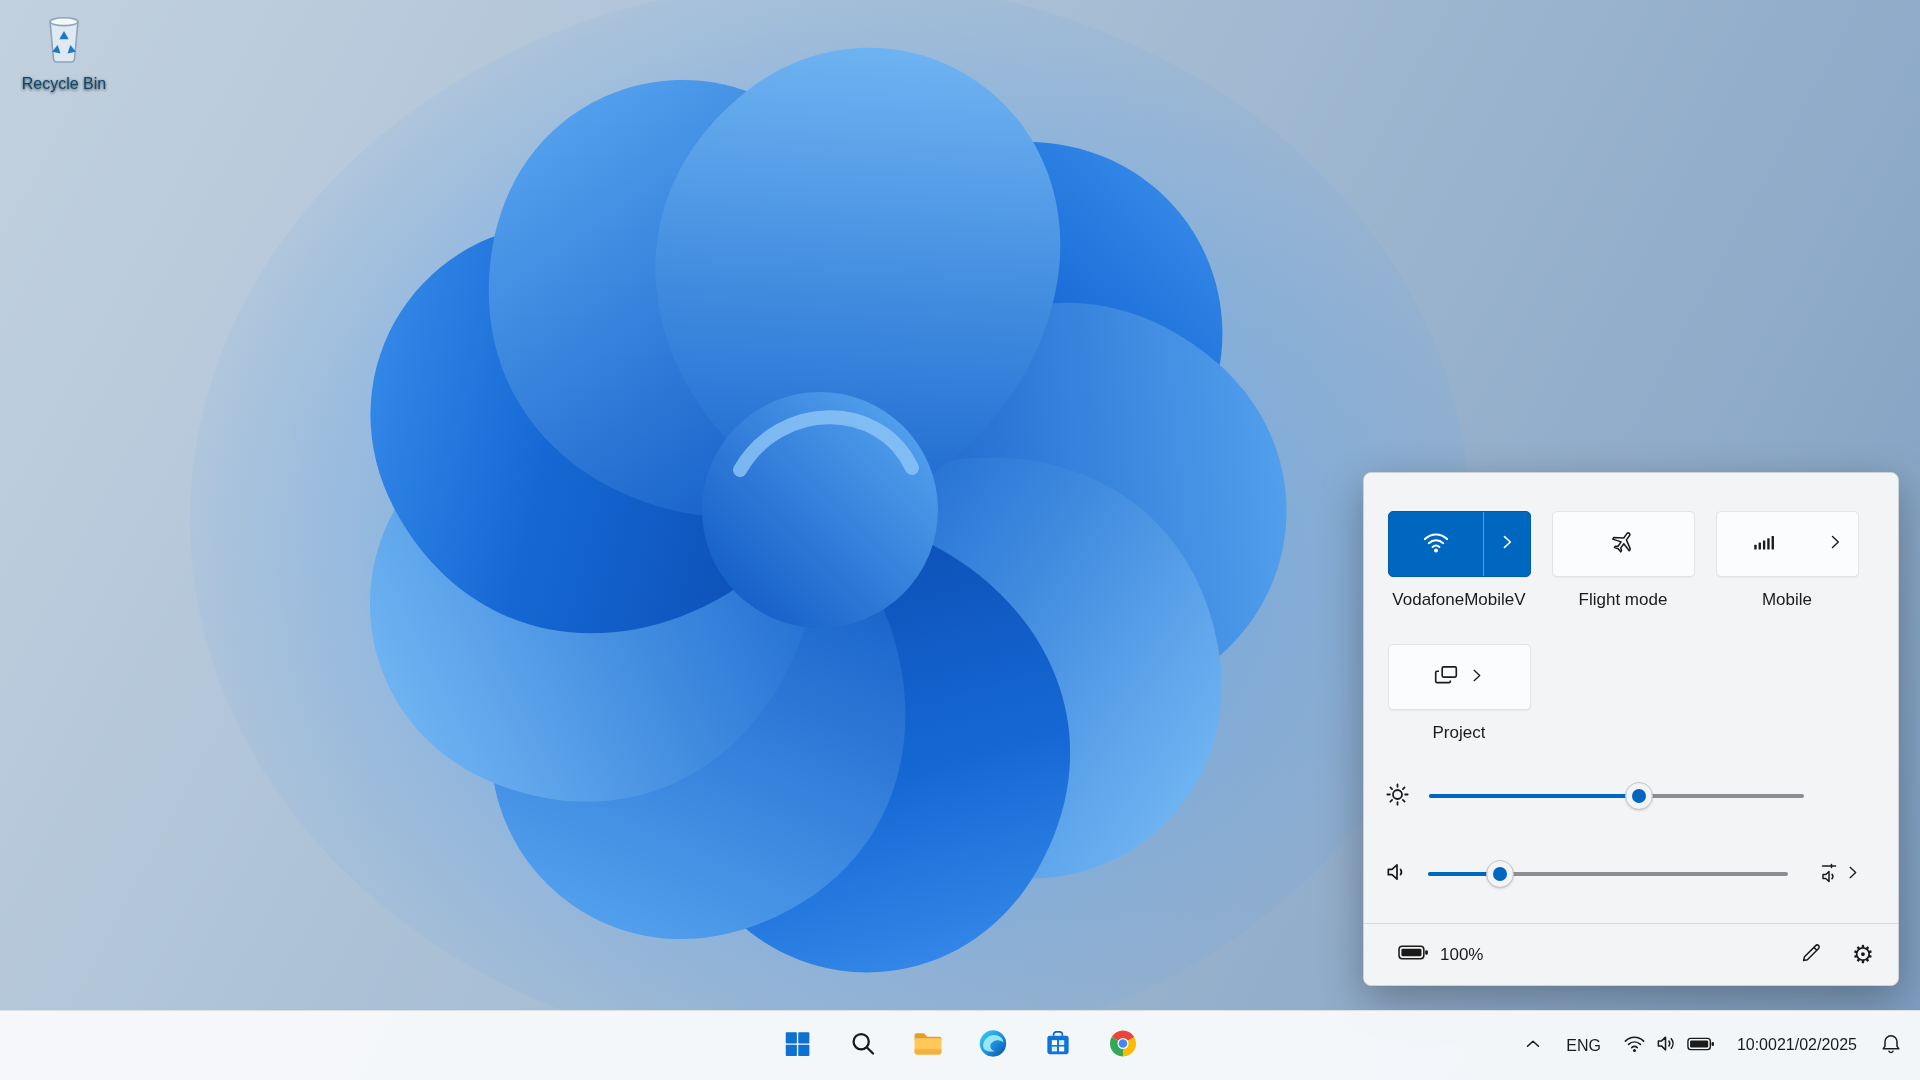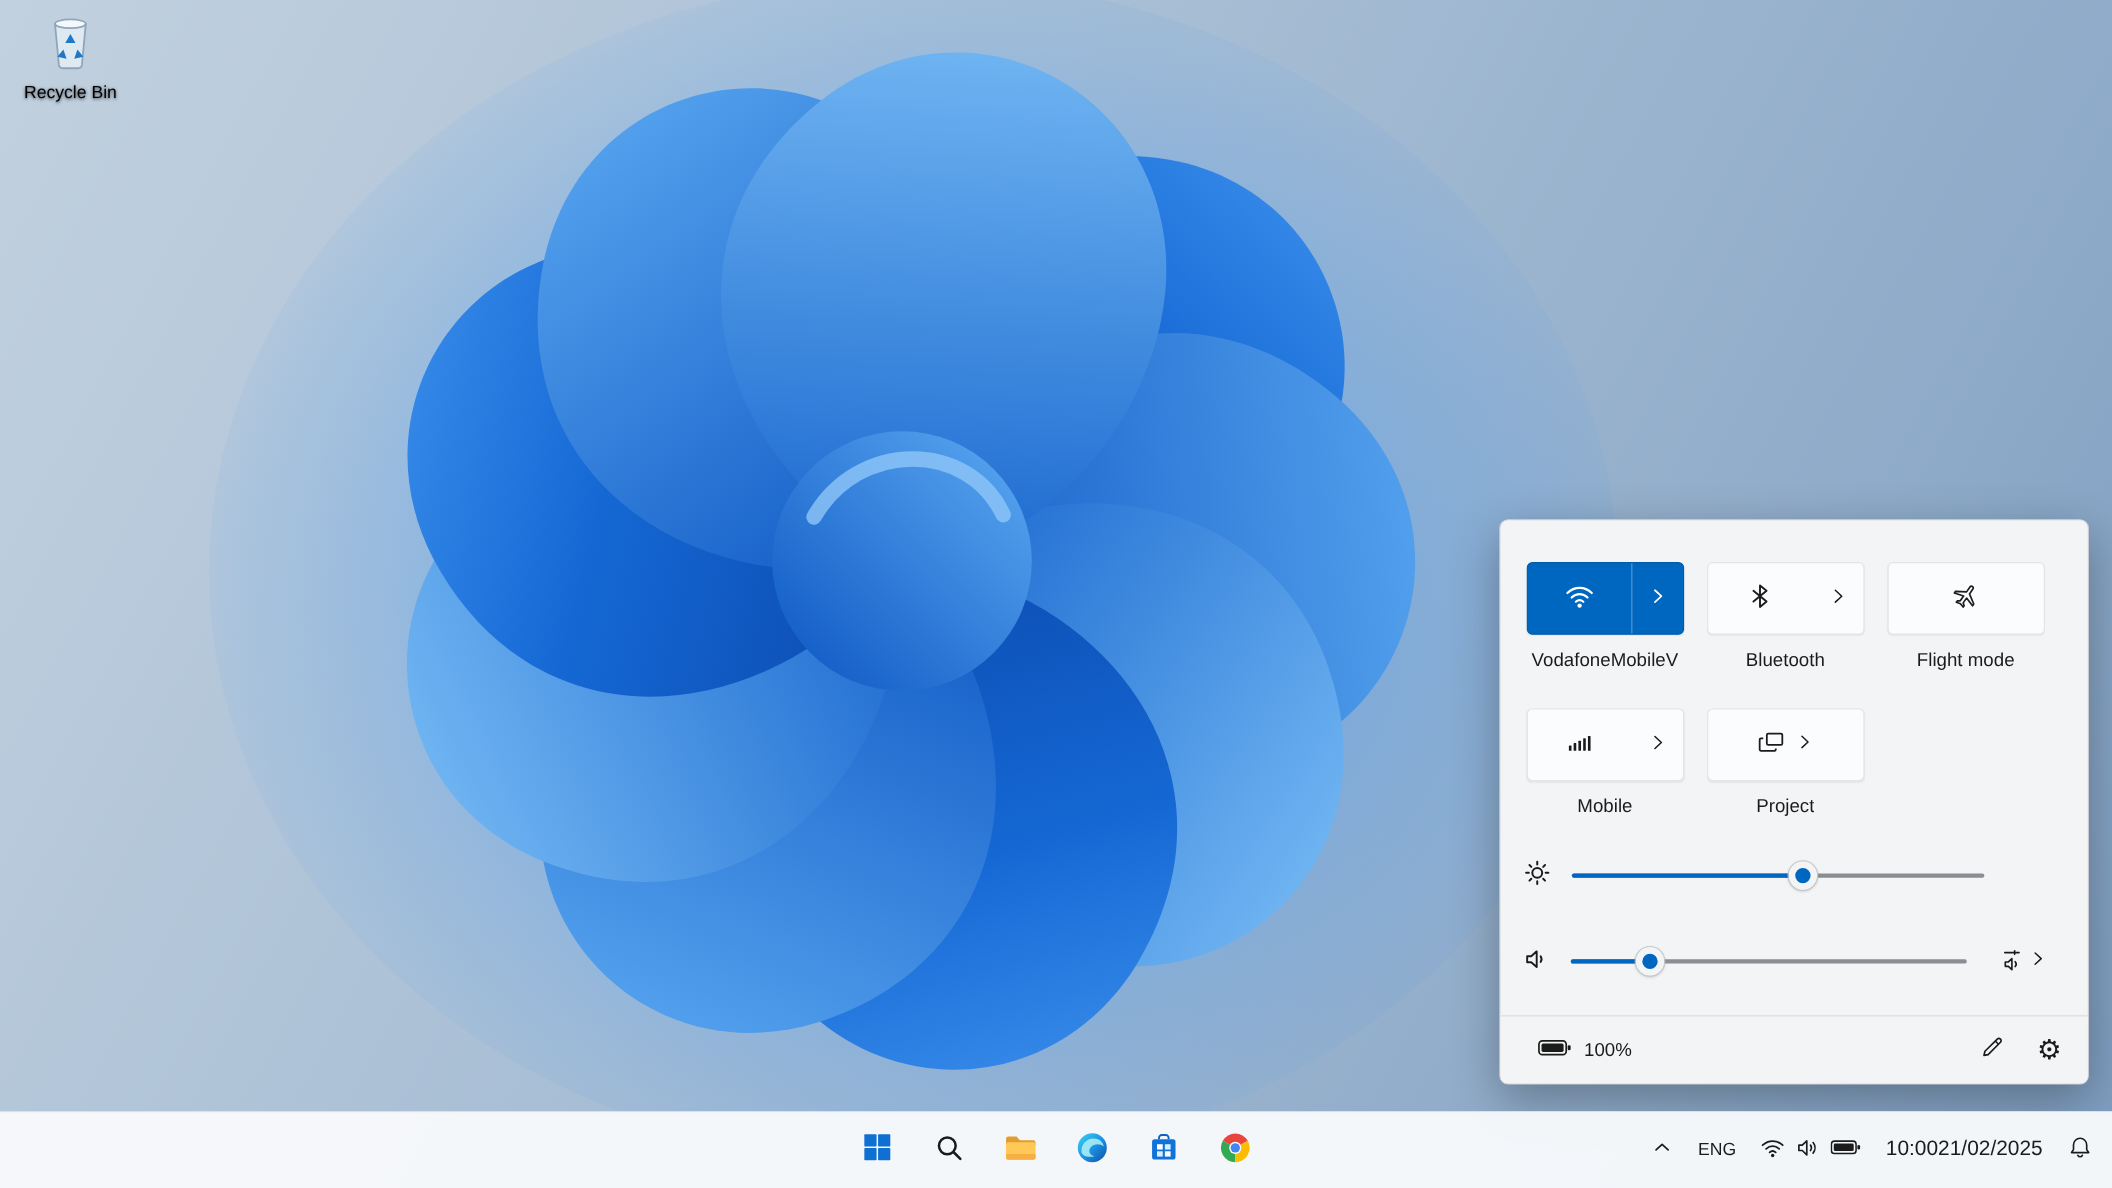--- a/index.html
+++ b/index.html
@@ -8,21 +8,21 @@
   body { position:relative; background:#9db6cf; }
 
   
   .desktop { position:absolute; inset:0;
     background:linear-gradient(118deg,#c2d1df 0%,#a9bfd5 40%,#8fabc9 78%,#7e9dc0 100%); }
   .desktop svg { position:absolute; inset:0; }
 
   
   .desktop-icon { position:absolute; left:12px; top:10px; width:104px;
     display:flex; flex-direction:column; align-items:center; gap:5px; cursor:pointer; }
-  .desktop-icon .di-label { font-size:16px; color:#000000; text-shadow:0 1px 3px rgba(0,0,0,.75); }
+  .desktop-icon .di-label { font-size:16px; color:#0c4a6e; text-shadow:0 1px 3px rgba(0,0,0,.75); }
 
   
   .quick-settings { position:absolute; right:21px; bottom:94px; width:536px;
     background:#f3f4f6; border:1px solid #cdd0d4; border-radius:8px;
     box-shadow:0 14px 44px rgba(0,0,0,.30); overflow:hidden; }
   .qs-body { padding:38px 32px 0 16px; }
   .tile-grid { display:grid; grid-template-columns:repeat(3,143px); column-gap:21px; row-gap:34px; justify-content:center; }
   .tile-cell { display:flex; flex-direction:column; align-items:center; }
   .tile { width:143px; height:66px; background:#fbfcfd; border:1px solid #e2e4e8;
     border-radius:5px; display:flex; align-items:center; justify-content:center;
@@ -63,21 +63,21 @@
     background:rgba(247,249,251,.97); border-top:1px solid #dcdfe3; z-index:5;margin-top:44px; }
   .tb-center { position:absolute; left:50%; top:0; bottom:0; transform:translateX(-50%);
     display:flex; align-items:center; gap:17px; }
   .tb-btn { width:48px; height:48px; border-radius:6px; display:flex;
     align-items:center; justify-content:center; cursor:pointer; }
   .tb-tray { position:absolute; right:8px; top:0; bottom:0; display:flex; align-items:center; gap:4px; }
   .tray-btn { height:48px; border-radius:6px; display:flex; align-items:center;
     justify-content:center; cursor:pointer; padding:0 9px; }
   .tray-lang { font-size:16px; }
   .tray-icon-group { display:flex; align-items:center; gap:9px; }
-  .tray-clock { text-align:right; font-size:19px; line-height:1.3;align-items:center; }
+  .tray-clock { text-align:right; font-size:16px; line-height:1.3;align-items:center; }
 </style>
 </head>
 <body>
 
 <div class="desktop">
   <svg viewBox="0 0 1920 1080" preserveAspectRatio="none">
     <defs>
       <radialGradient id="glow" cx="50%" cy="50%" r="55%">
         <stop offset="0%" stop-color="#4e9bed" stop-opacity=".85"></stop>
         <stop offset="70%" stop-color="#4e9bed" stop-opacity=".25"></stop>
@@ -150,39 +150,20 @@
             <span>
               <svg viewBox="0 0 24 24" width="20" height="20">
                   <path d="M9 5.5l7 6.5-7 6.5" fill="none" stroke="#fff" stroke-width="1.9" stroke-linecap="round" stroke-linejoin="round"></path>
                 </svg>
             </span>
           </div>
         </div>
         <div class="tile-label">VodafoneMobileV</div>
       </div>
 
-      <div class="tile-cell">
-        <div class="tile split">
-          <div class="tile-main">
-            <span>
-              <svg viewBox="0 0 24 24" width="26" height="26">
-                  <path d="M6.5 7.5l11 9L12 21V3l5.5 4.5-11 9" fill="none" stroke="#1b1b1b" stroke-width="1.6" stroke-linecap="round" stroke-linejoin="round"></path>
-                </svg>
-            </span>
-          </div>
-          <div class="tile-chev">
-            <span>
-              <svg viewBox="0 0 24 24" width="20" height="20">
-                  <path d="M9 5.5l7 6.5-7 6.5" fill="none" stroke="#1b1b1b" stroke-width="1.7" stroke-linecap="round" stroke-linejoin="round"></path>
-                </svg>
-            </span>
-          </div>
-        </div>
-        <div class="tile-label">Bluetooth</div>
-      </div>
 
       <div class="tile-cell">
         <div class="tile">
           <span>
             <svg viewBox="0 0 24 24" width="26" height="26" transform="rotate(35)">
                 <path d="M21.3 15.3v-1.8l-7.8-4.9v-5a1.5 1.5 0 0 0-3 0v5l-7.8 4.9v1.8l7.8-2.4v4.9l-2 1.5v1.4l3.5-1 3.5 1v-1.4l-2-1.5v-4.9z" fill="none" stroke="#1b1b1b" stroke-width="1.4" stroke-linejoin="round"></path>
               </svg>
           </span>
         </div>
         <div class="tile-label">Flight mode</div>

